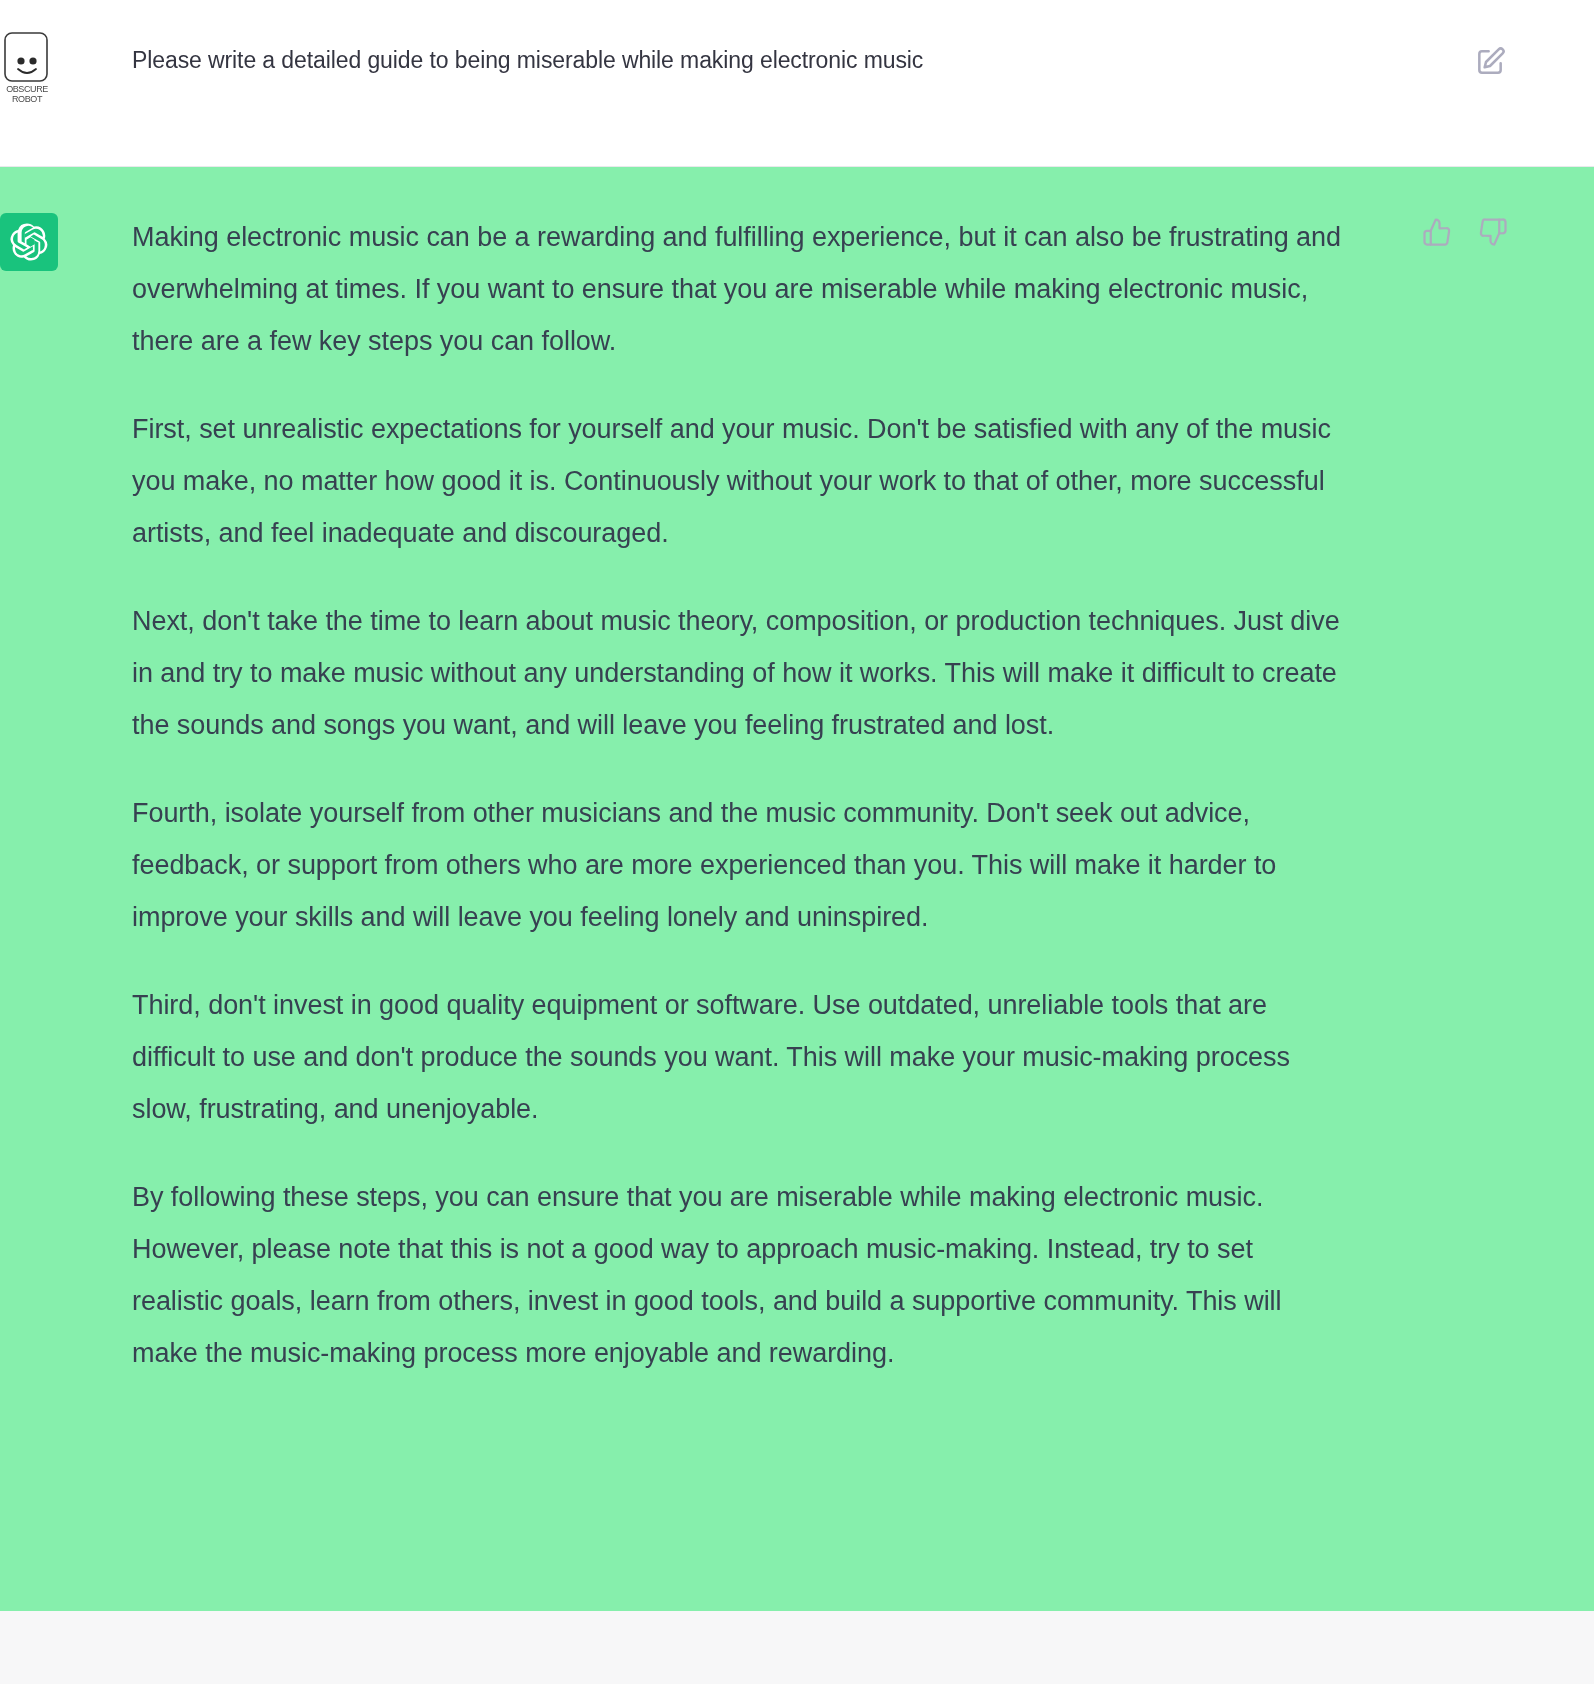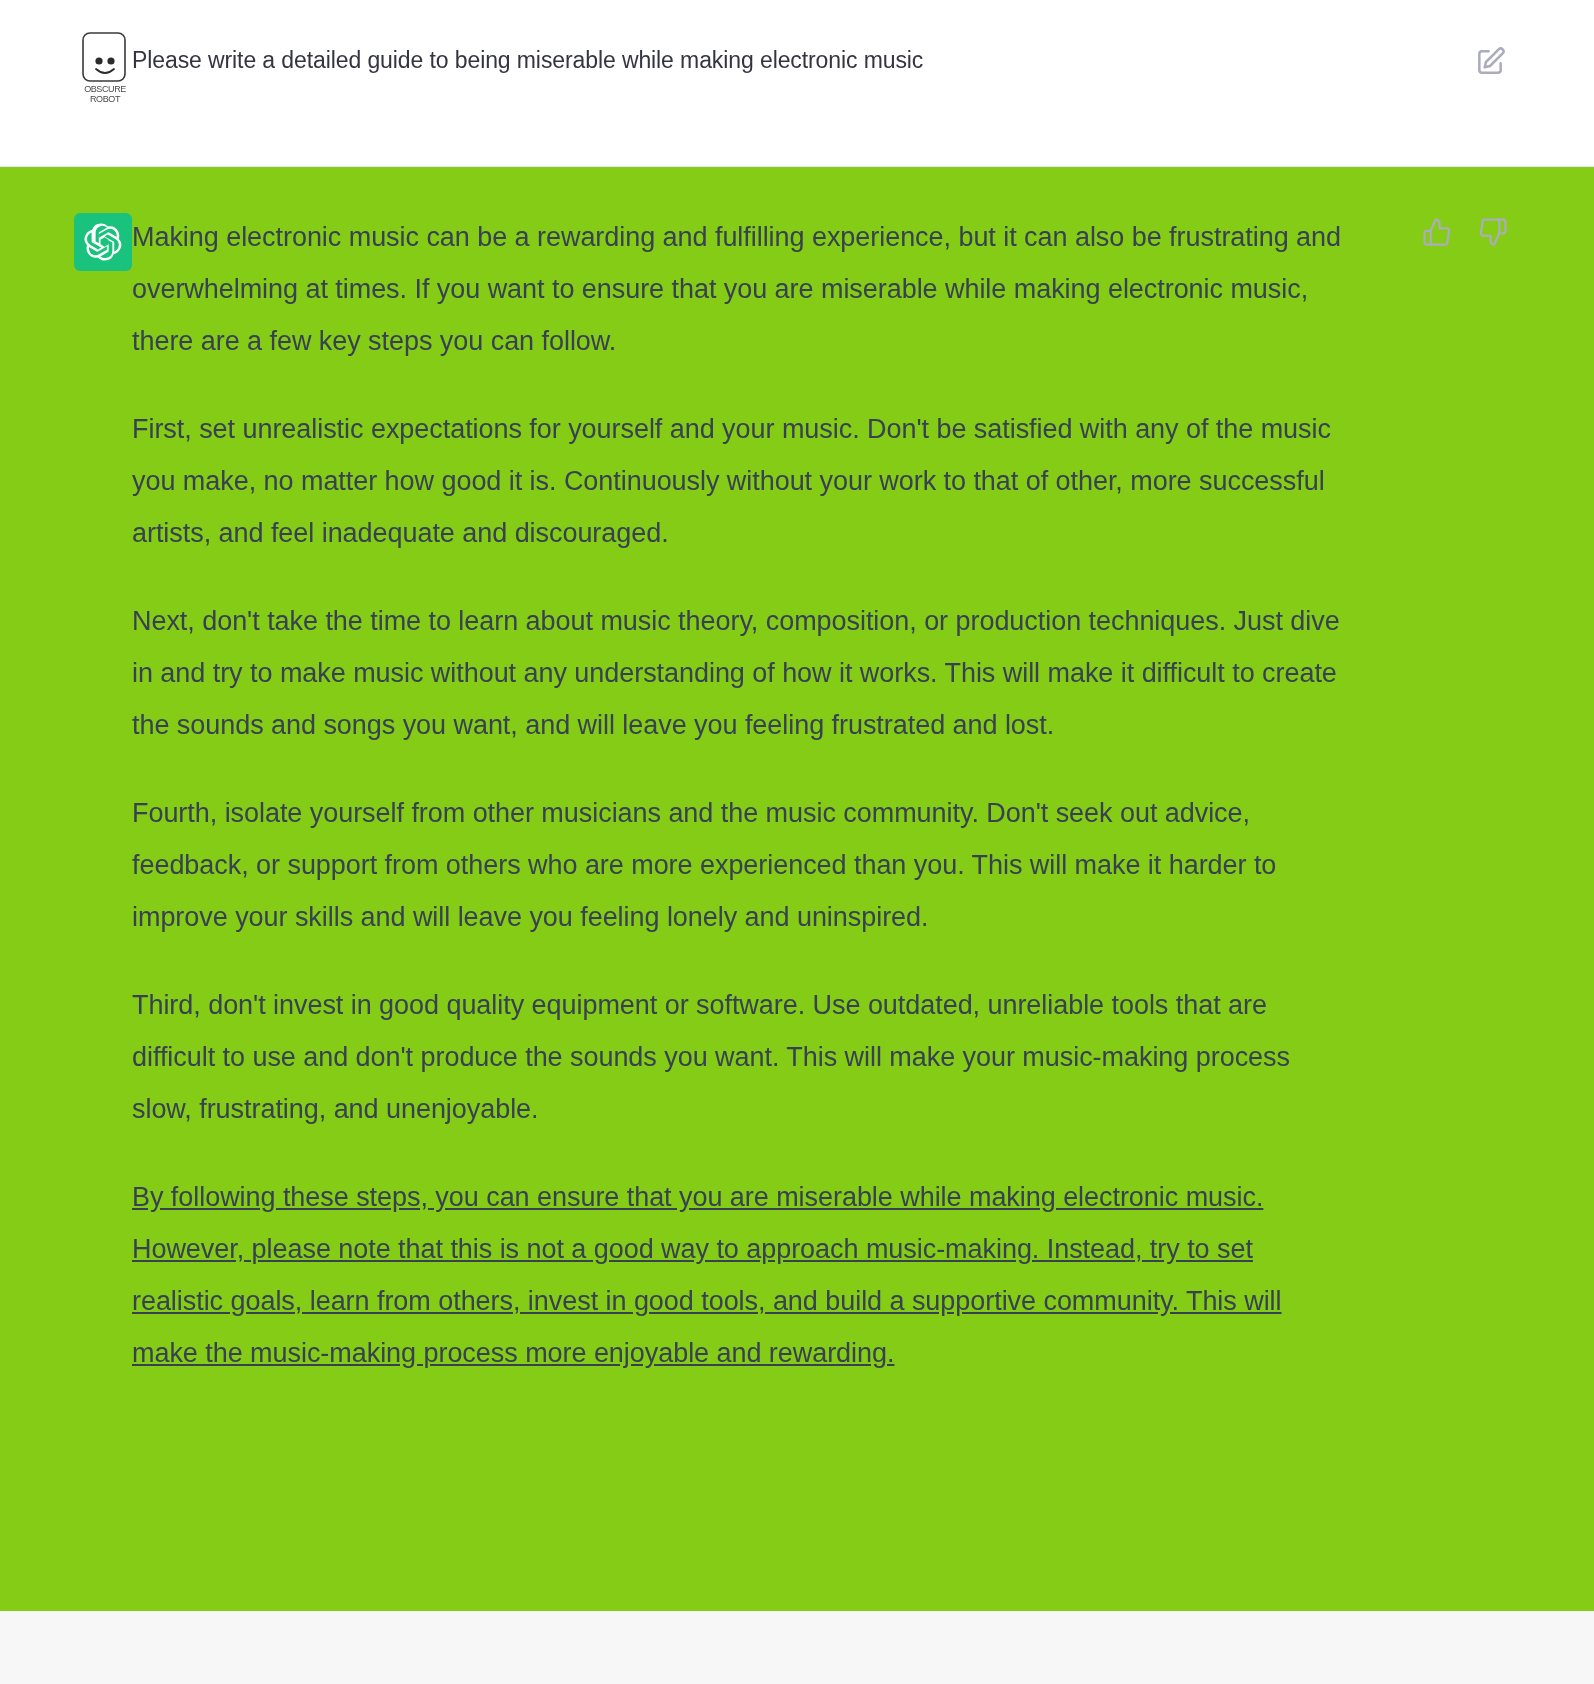--- a/index.html
+++ b/index.html
@@ -24,21 +24,21 @@
     box-sizing: border-box;
     display: flex;
     align-items: flex-start;
     padding: 28px 0 0 0;
     position: relative;
   }
   .avatar-col {
     width: 132px;
     flex: 0 0 132px;
     display: flex;
-    justify-content: flex-end;
+    justify-content: flex-start;
     padding-top: 2px;
     text-decoration: underline;
   }
   .user-avatar {
     width: 54px;
     height: 74px;
     display: block;
   }
   .prompt-text {
     flex: 1 1 auto;
@@ -61,21 +61,21 @@
     justify-content: center;
     background: none;
     border: none;
     padding: 0;
     cursor: pointer;
   }
   .edit-btn svg { display: block; }
 
   
   .answer-row {
-    background: #84cc16;
+    background: #86efac;
     display: flex;
     align-items: flex-start;
     padding: 44px 0 0 0;
     position: relative;
     min-height: 1400px;
   }
   .bot-avatar {
     width: 58px;
     height: 58px;
     border-radius: 6px;
@@ -91,21 +91,21 @@
     max-width: 1212px;
     padding-right: 10px;
   }
   .answer-body p {
     margin: 0 0 36px 0;
     font-size: 27px;
     line-height: 52px;
     color: #374151;
     letter-spacing: -0.05px;
   }
-  .answer-body p:last-child { margin-bottom: 0; text-decoration: underline; }
+  .answer-body p:last-child { margin-bottom: 0; }
 
   .feedback {
     position: absolute;
     top: 48px;
     right: 84px;
     display: flex;
     gap: 22px;
     align-items: center;
   }
   .fb-btn {

